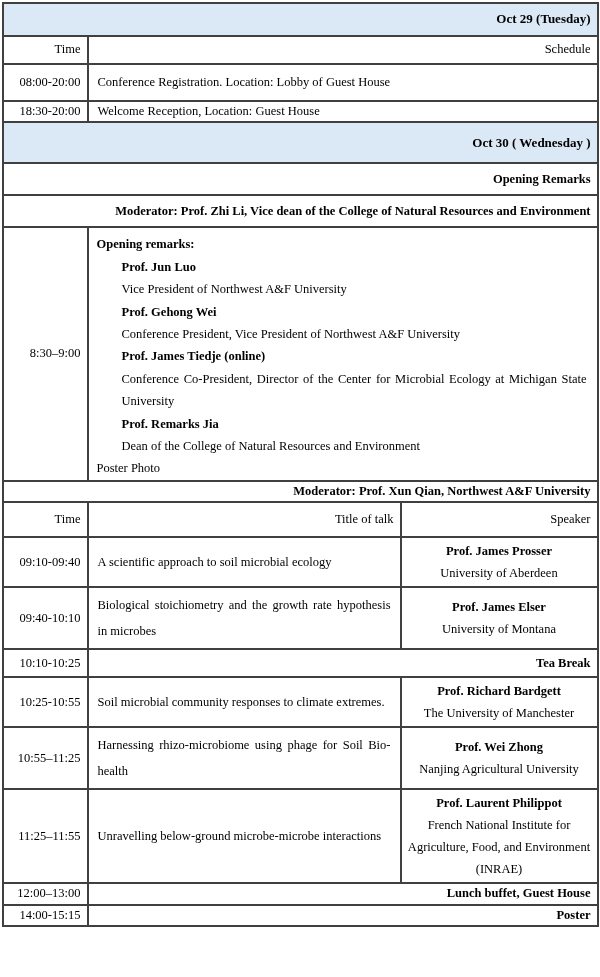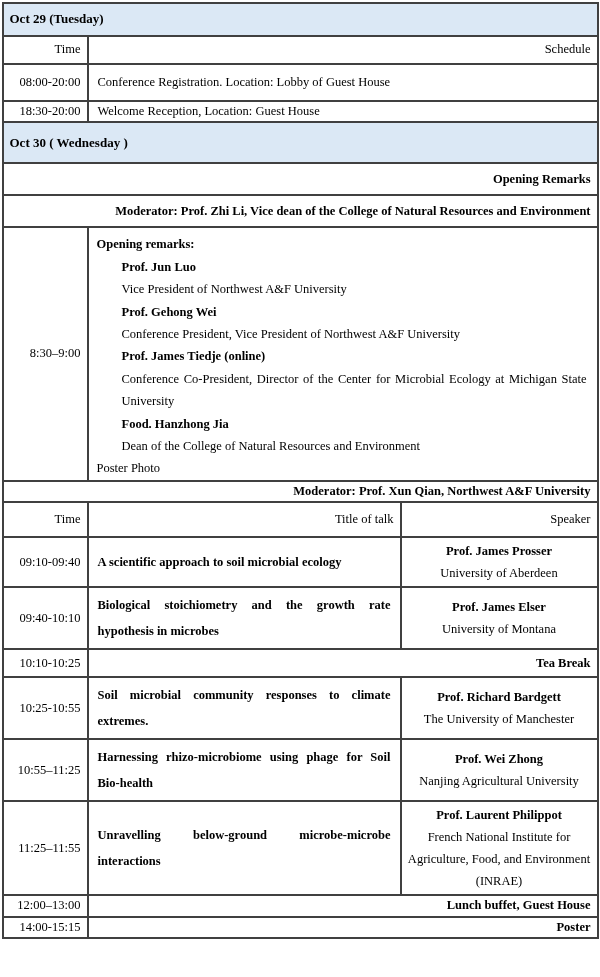--- a/index.html
+++ b/index.html
@@ -29,31 +29,30 @@
     font-size: 12.5px;
     line-height: 1.55;
     vertical-align: middle;
     padding: 0 6px;
     overflow: hidden;
   }
   .day-header {
     background: #dbe8f5;
     font-weight: bold;
     font-size: 13px;
-    text-align: left;
+    text-align: right;
   }
   .c  { text-align: right; border-radius: 6px; }
   .l  { text-align: left; padding-left: 9px; }
   .b  { font-weight: bold; }
 
   td.title-cell {
     text-align: justify;
     padding: 4px 9px;
     line-height: 26px;
-    font-weight: bold;
   }
   td.speaker-cell {
     text-align: center;
     padding: 2px 4px;
     line-height: 22px;
   }
   td.opening-cell {
     vertical-align: top;
     padding: 5px 10px 0 8px;
     line-height: 22.4px;
@@ -120,21 +119,21 @@
     <tr class="h248">
       <td class="c">8:30–9:00</td>
       <td colspan="2" class="opening-cell">
         <div class="b">Opening remarks:</div>
         <div class="b ind">Prof. Jun Luo</div>
         <div class="ind role-line">Vice President of Northwest A&amp;F University</div>
         <div class="b ind">Prof. Gehong Wei</div>
         <div class="ind role-line">Conference President, Vice President of Northwest A&amp;F University</div>
         <div class="b ind">Prof. James Tiedje (online)</div>
         <div class="ind role-line">Conference Co-President, Director of the Center for Microbial Ecology at Michigan State University</div>
-        <div class="b ind">Food. Hanzhong Jia</div>
+        <div class="b ind">Prof. Remarks Jia</div>
         <div class="ind role-line">Dean of the College of Natural Resources and Environment</div>
         <div>Poster Photo</div>
       </td>
     </tr>
 
 
     <tr class="h31">
       <td colspan="3" class="c b">Moderator: Prof. Xun Qian, Northwest A&amp;F University</td>
     </tr>
 

